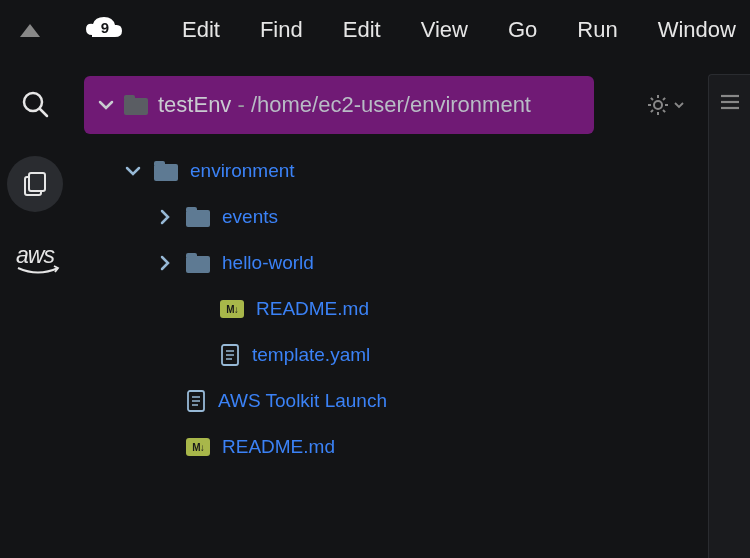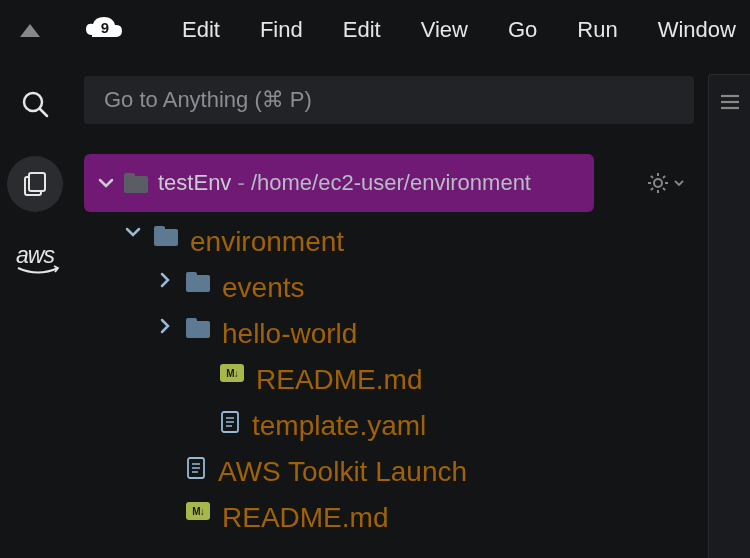--- a/index.html
+++ b/index.html
@@ -174,26 +174,26 @@
     .tree-root-path {
       color: #b8bcc5;
       font-size: 22px;
       white-space: nowrap;
     }
     .tree {
       margin-top: 14px;
     }
     .tree-item {
       display: flex;
-      align-items: flex-start;
+      align-items: center;
       gap: 12px;
       height: 46px;
       cursor: pointer;
-      color: #a16207;
-      font-size: 28px;
+      color: #3b82f6;
+      font-size: 19px;
     }
     .indent-1 { padding-left: 40px; }
     .indent-2 { padding-left: 72px; }
     .indent-3 { padding-left: 106px; }
     .tree-item .chev-slot {
       width: 18px;
       display: flex;
       justify-content: center;
     }
     .md-icon {
@@ -268,25 +268,20 @@
         aws
         <svg class="aws-swoosh" width="44" height="14" viewBox="0 0 44 14">
           <path d="M 2 3 Q 22 12 42 3" stroke="#e6e6e6" stroke-width="2" fill="none"></path>
           <path d="M 38 1 L 42 3 L 39 7" stroke="#e6e6e6" stroke-width="1.8" fill="none"></path>
         </svg>
       </div>
     </div>
   </div>
 
   <div class="explorer-panel">
-    <div class="search-row">
-      <div class="goto-box">
-        <span>Go to Anything (⌘ P)</span>
-      </div>
-    </div>
 
     <div class="tree-header-row">
       <div class="tree-root">
         <span class="chevron down">
           <svg width="16" height="12" viewBox="0 0 16 12">
               <path d="M 2 3 L 8 9 L 14 3" stroke="#c9cbd0" stroke-width="2.5" fill="none" stroke-linecap="round"></path>
             </svg>
         </span>
         <span class="folder-icon dim"></span>
         <span class="tree-root-label"><span>testEnv</span> <span style="color:#9a9ca1;">-</span> <span class="tree-root-path">/home/ec2-user/environment</span></span>

